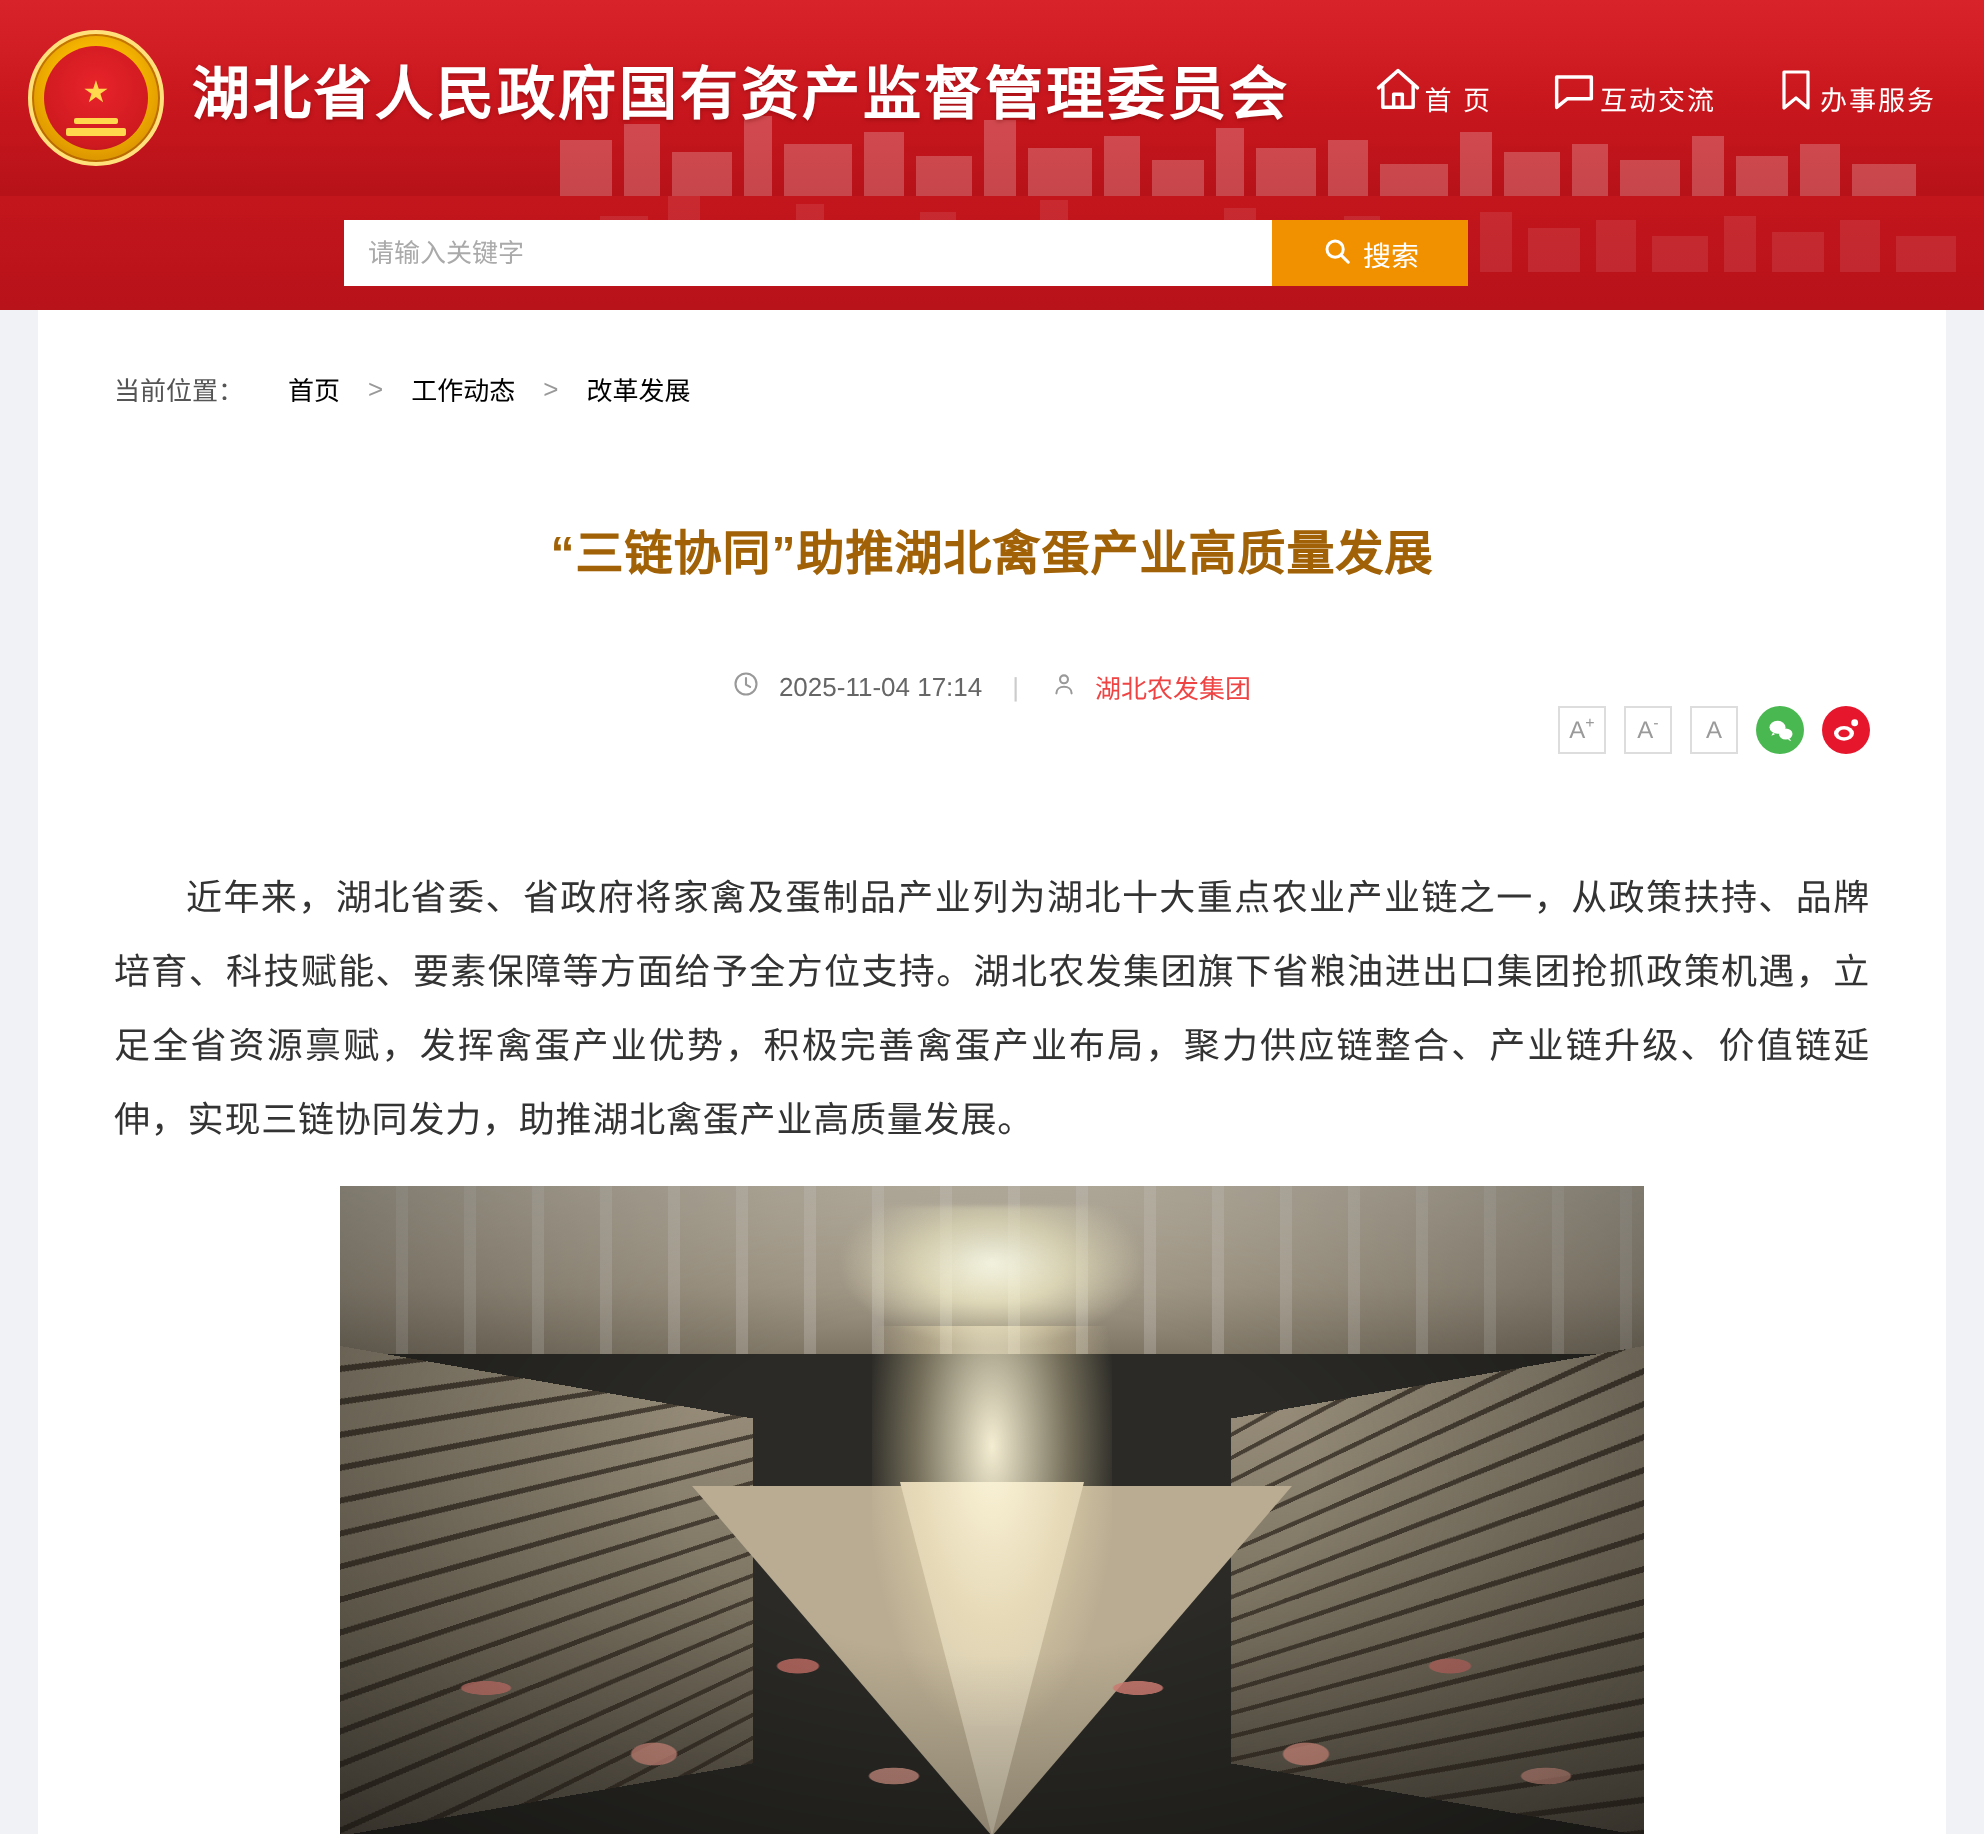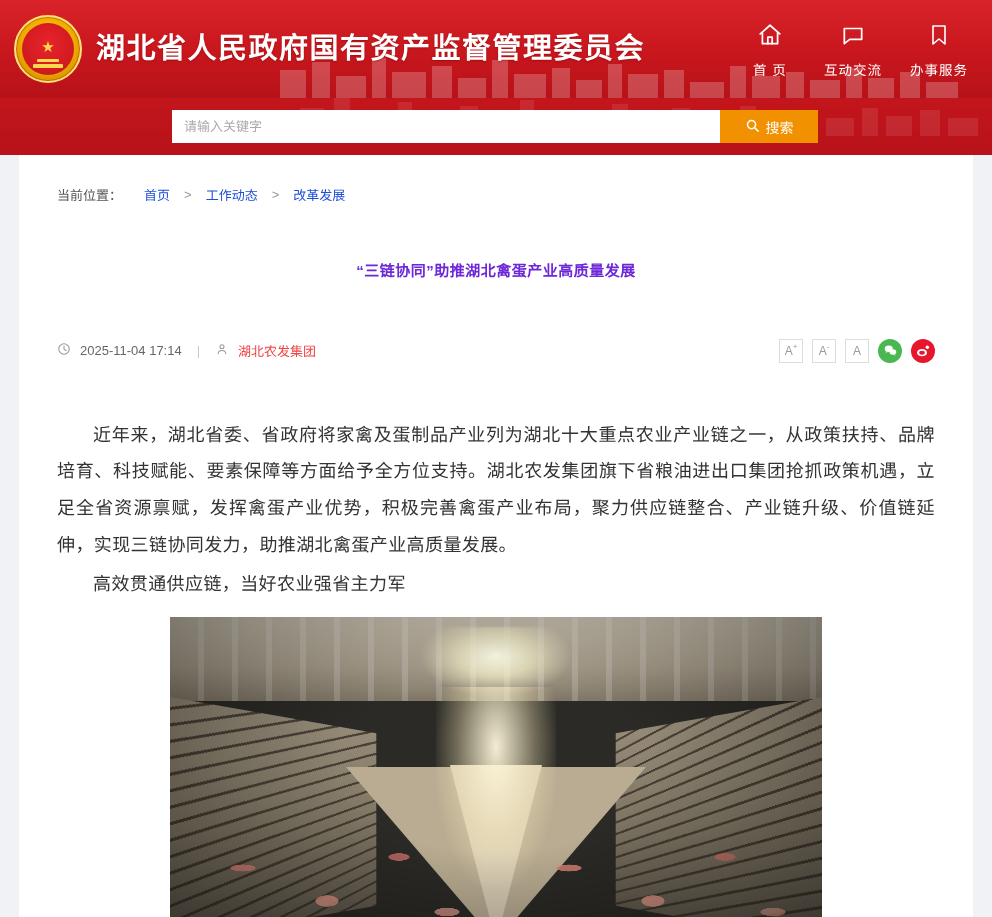--- a/index.html
+++ b/index.html
@@ -88,21 +88,20 @@
 
   .top-nav {
     margin-left: auto;
     display: flex;
     align-items: flex-start;
     gap: 28px;
     padding-right: 6px;
   }
   .nav-item {
     display: flex;
-    flex-direction: column;
     align-items: center;
     color: #fff;
     cursor: pointer;
     min-width: 52px;
   }
   .nav-ico { height: 30px; display: flex; align-items: center; justify-content: center; margin-bottom: 9px; }
   .nav-label { font-size: 13.5px; letter-spacing: 1px; white-space: nowrap; }
 
   
   .search-band {
@@ -116,21 +115,21 @@
   .search-band .skyline2 {
     position: absolute; left:0; top:-10px; right:0; height: 48px; opacity: .18;
   }
   .search-wrap {
     position: relative;
     display: flex;
     margin-left: 172px;
     height: 33px;
   }
   .search-input {
-    width: 548px;
+    width: 464px;
     height: 33px;
     border: none;
     outline: none;
     padding: 0 12px;
     font-size: 13px;
     color: #333;
     background: #fff;
     font-family: "Liberation Sans", sans-serif;
   }
   .search-input::placeholder { color: #aaa; }
@@ -160,41 +159,42 @@
   }
   .breadcrumb {
     padding: 30px 0 0 0;
     font-size: 13px;
     color: #666;
     display: flex;
     align-items: center;
     gap: 14px;
   }
   .breadcrumb .bc-label { color: #555; margin-right: 8px; }
-  .breadcrumb a { color: #1d4ed8; text-decoration: none; cursor: pointer; }
+  .breadcrumb a { color: #000000; text-decoration: none; cursor: pointer; }
   .breadcrumb .sep { color: #999; }
 
   .article-title {
     text-align: center;
-    font-size: 15px;
+    font-size: 24px;
     font-weight: bold;
-    color: #6d28d9;
+    color: #a16207;
     letter-spacing: .5px;
     margin: 56px 0 0 0;
     line-height: 1.5;
   }
 
   .meta-row {
-    margin-top: 56px;
+    margin-top: 38px;
     display: flex;
     align-items: center;
     font-size: 13px;
     color: #666;
     border-bottom: 0px solid #eee;
     padding-bottom: 4px;
+    flex-direction: column;
   }
   .meta-left { display: flex; align-items: center; gap: 9px; }
   .meta-sep { color: #ccc; margin: 0 6px; }
   .meta-source { color: #ef4444; cursor: pointer; }
   .meta-right { margin-left: auto; display: flex; align-items: center; gap: 9px; }
   .fsize {
     width: 24px; height: 24px;
     border: 1px solid #ddd;
     color: #9a9a9a;
     font-size: 12px;
@@ -463,21 +463,20 @@
             <ellipse cx="10.5" cy="14.5" rx="7.5" ry="5.5"></ellipse>
             <ellipse cx="10.5" cy="14.6" rx="4.2" ry="2.9" fill="#e6162d"></ellipse>
             <circle cx="18.5" cy="6.5" r="2.6"></circle>
           </svg>
         </div>
       </div>
     </div>
 
     <div class="article-body">
       <p>近年来，湖北省委、省政府将家禽及蛋制品产业列为湖北十大重点农业产业链之一，从政策扶持、品牌培育、科技赋能、要素保障等方面给予全方位支持。湖北农发集团旗下省粮油进出口集团抢抓政策机遇，立足全省资源禀赋，发挥禽蛋产业优势，积极完善禽蛋产业布局，聚力供应链整合、产业链升级、价值链延伸，实现三链协同发力，助推湖北禽蛋产业高质量发展。</p>
-      <p>高效贯通供应链，当好农业强省主力军</p>
 
       <div class="figure">
         <div class="photo">
           <div class="ceiling"></div>
           <div class="cageL"></div>
           <div class="cageR"></div>
           <div class="aisle"></div>
           <div class="aisle2"></div>
           <div class="lightline"></div>
           <div class="glow"></div>

